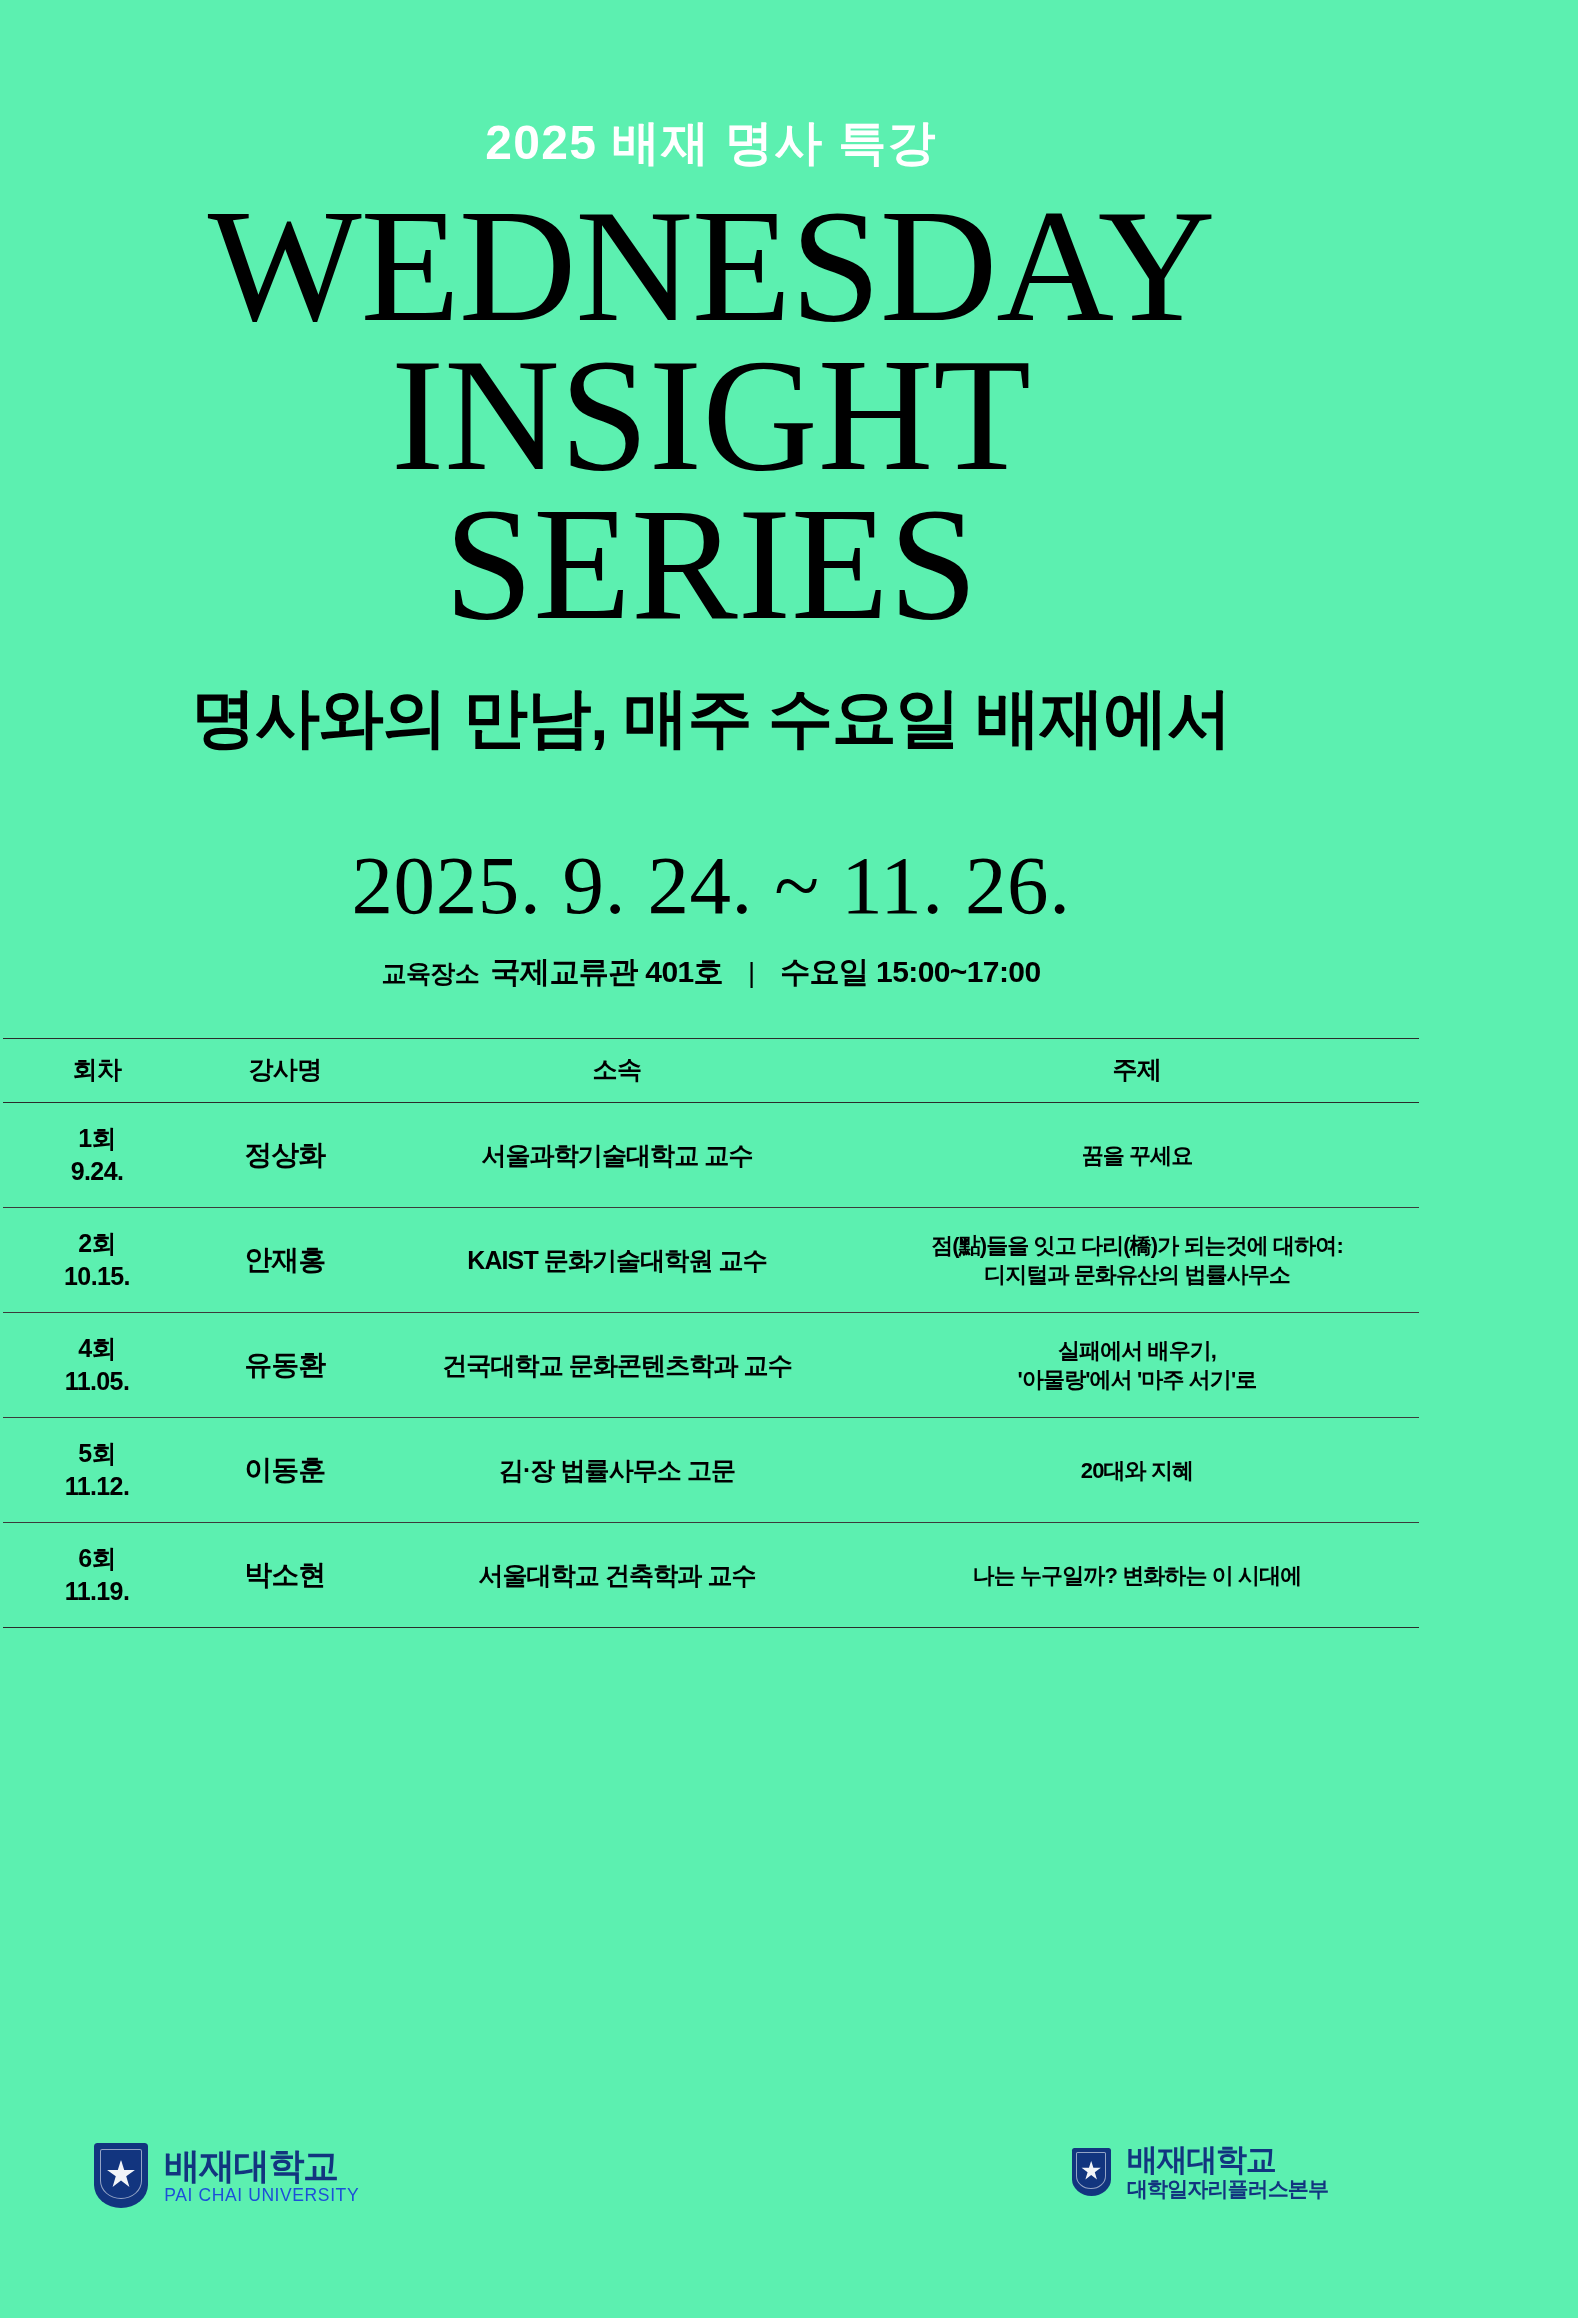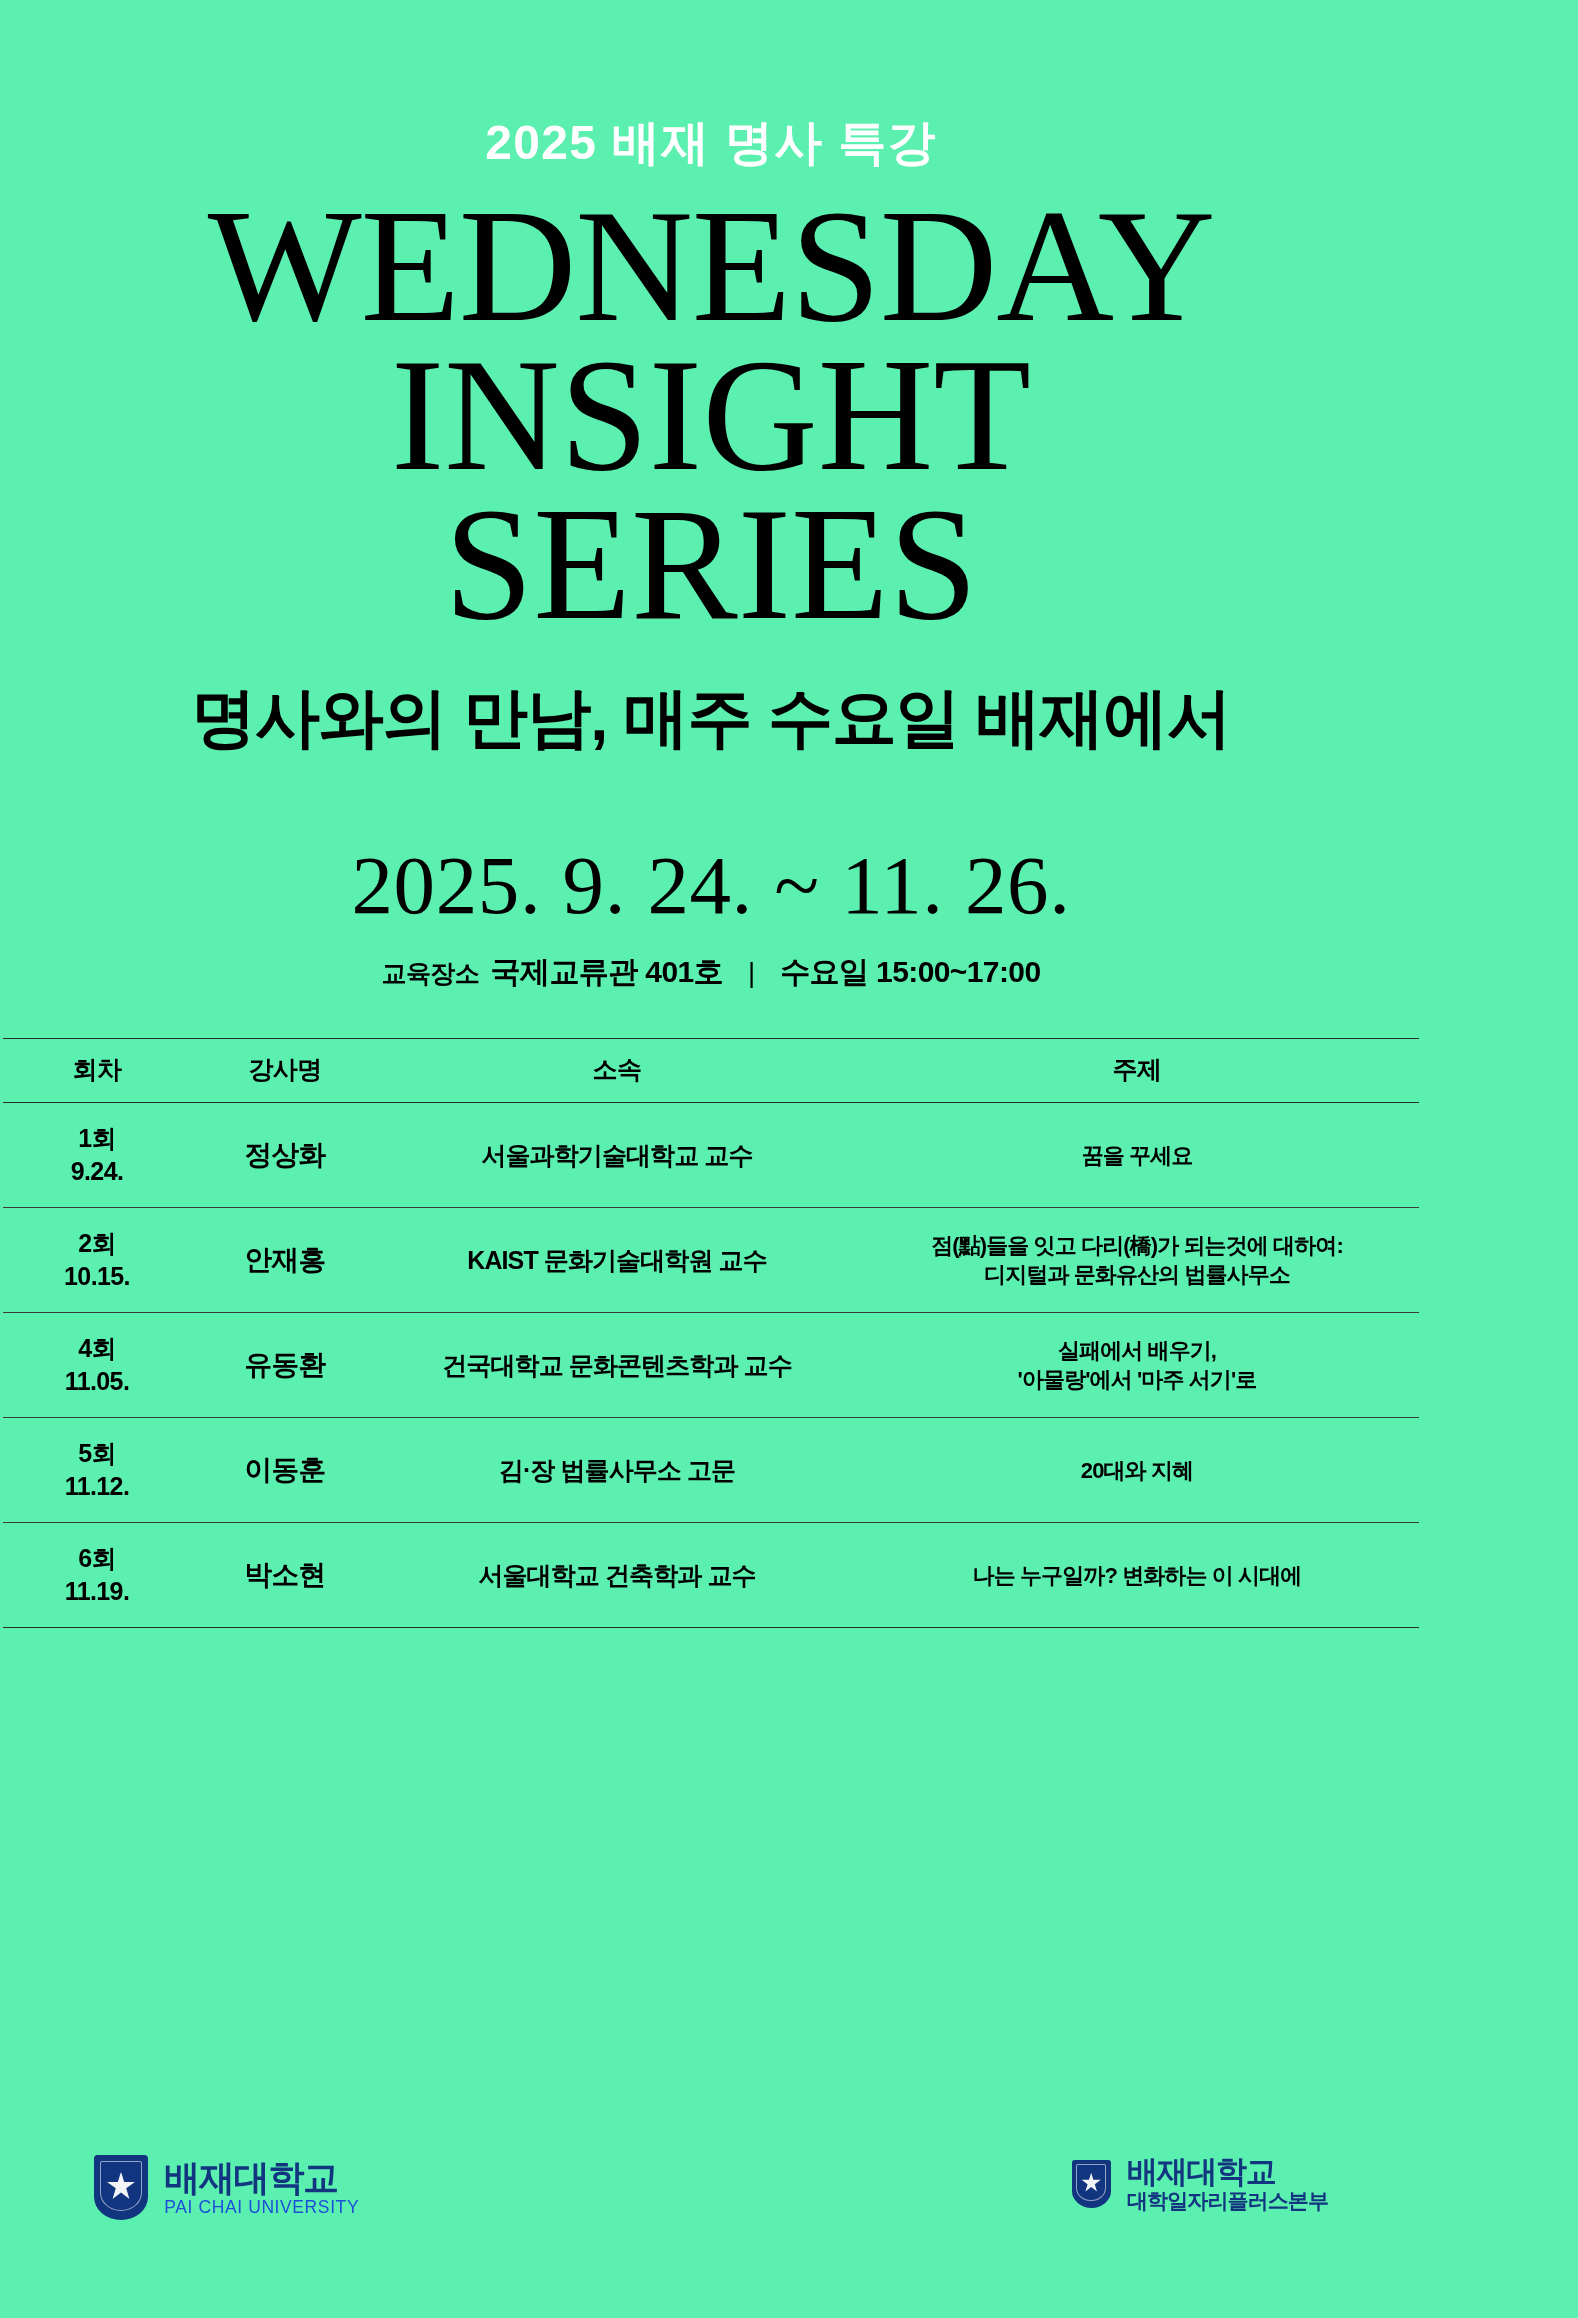--- a/index.html
+++ b/index.html
@@ -167,21 +167,21 @@
     font-weight: 700;
     font-size: 22px;
     letter-spacing: -0.9px;
   }
 
   
   .footer {
     position: absolute;
     left: 0;
     right: 0;
-    bottom: 70px;
+    bottom: 82px;
     height: 94px;
   }
   .logo {
     position: absolute;
     display: flex;
     align-items: center;
     gap: 16.3px;
   }
   .logo-left  { left: 94px;  top: 0; }
   .logo-right { right: 94px; top: 0; }

